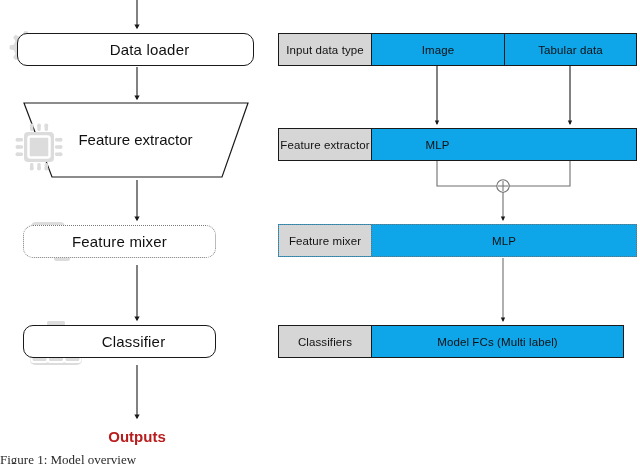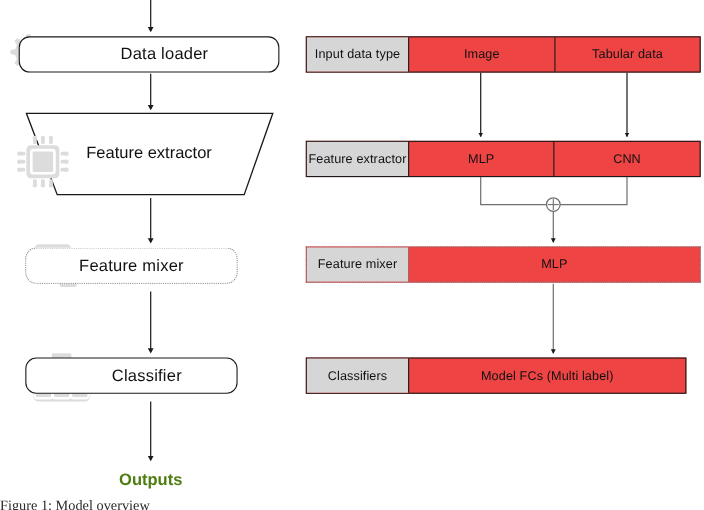--- a/index.html
+++ b/index.html
@@ -66,21 +66,21 @@
   }
 
   
   #outputs-text {
     position: absolute;
     left: 67px; top: 428px;
     width: 140px;
     text-align: center;
     font-size: 15px;
     font-weight: 700;
-    color: #4d7c0f;
+    color: #b91c1c;
   }
 
   
   #figure-caption {
     position: absolute;
     left: 0px; top: 452px;
     width: 330px;
     font-family: "Liberation Serif", serif;
     font-size: 13px;
     color: #2a2a2a;
@@ -92,21 +92,21 @@
   #gear-icon-wrap        { left: 2px;  top: 28px; width: 44px; height: 44px; }
   #chip-icon-wrap        { left: 10px; top: 118px; width: 58px; height: 58px; }
   #mixer-icon-wrap       { left: 28px; top: 219px; width: 52px; height: 46px; }
   #sitemap-icon-wrap     { left: 28px; top: 317px; width: 56px; height: 50px; }
 
   
   .rrow {
     position: absolute;
     box-sizing: border-box;
     display: flex;
-    background: #ef4444;
+    background: #0ea5e9;
   }
   .rrow.solid  { border: 1.2px solid #1a1a1a; }
   .rrow.dotted { border: 1.4px dotted #6f6f6f; }
 
   .rcell {
     box-sizing: border-box;
     display: flex;
     align-items: center;
     justify-content: center;
     font-size: 11.5px;
@@ -267,21 +267,20 @@
 
   <div class="rrow solid" id="row-input-type">
     <div class="rcell headcell w-label">Input data type</div>
     <div class="rcell w-col-b">Image</div>
     <div class="rcell w-col-a">Tabular data</div>
   </div>
 
   <div class="rrow solid" id="row-feature-extract">
     <div class="rcell headcell w-label">Feature extractor</div>
     <div class="rcell w-col-a">MLP</div>
-    <div class="rcell w-col-b">CNN</div>
   </div>
 
   <div class="rrow dotted" id="row-feature-mixer">
     <div class="rcell headcell w-label">Feature mixer</div>
     <div class="rcell w-full">MLP</div>
   </div>
 
   <div class="rrow solid" id="row-classifiers">
     <div class="rcell headcell w-label">Classifiers</div>
     <div class="rcell w-full">Model FCs (Multi label)</div>

